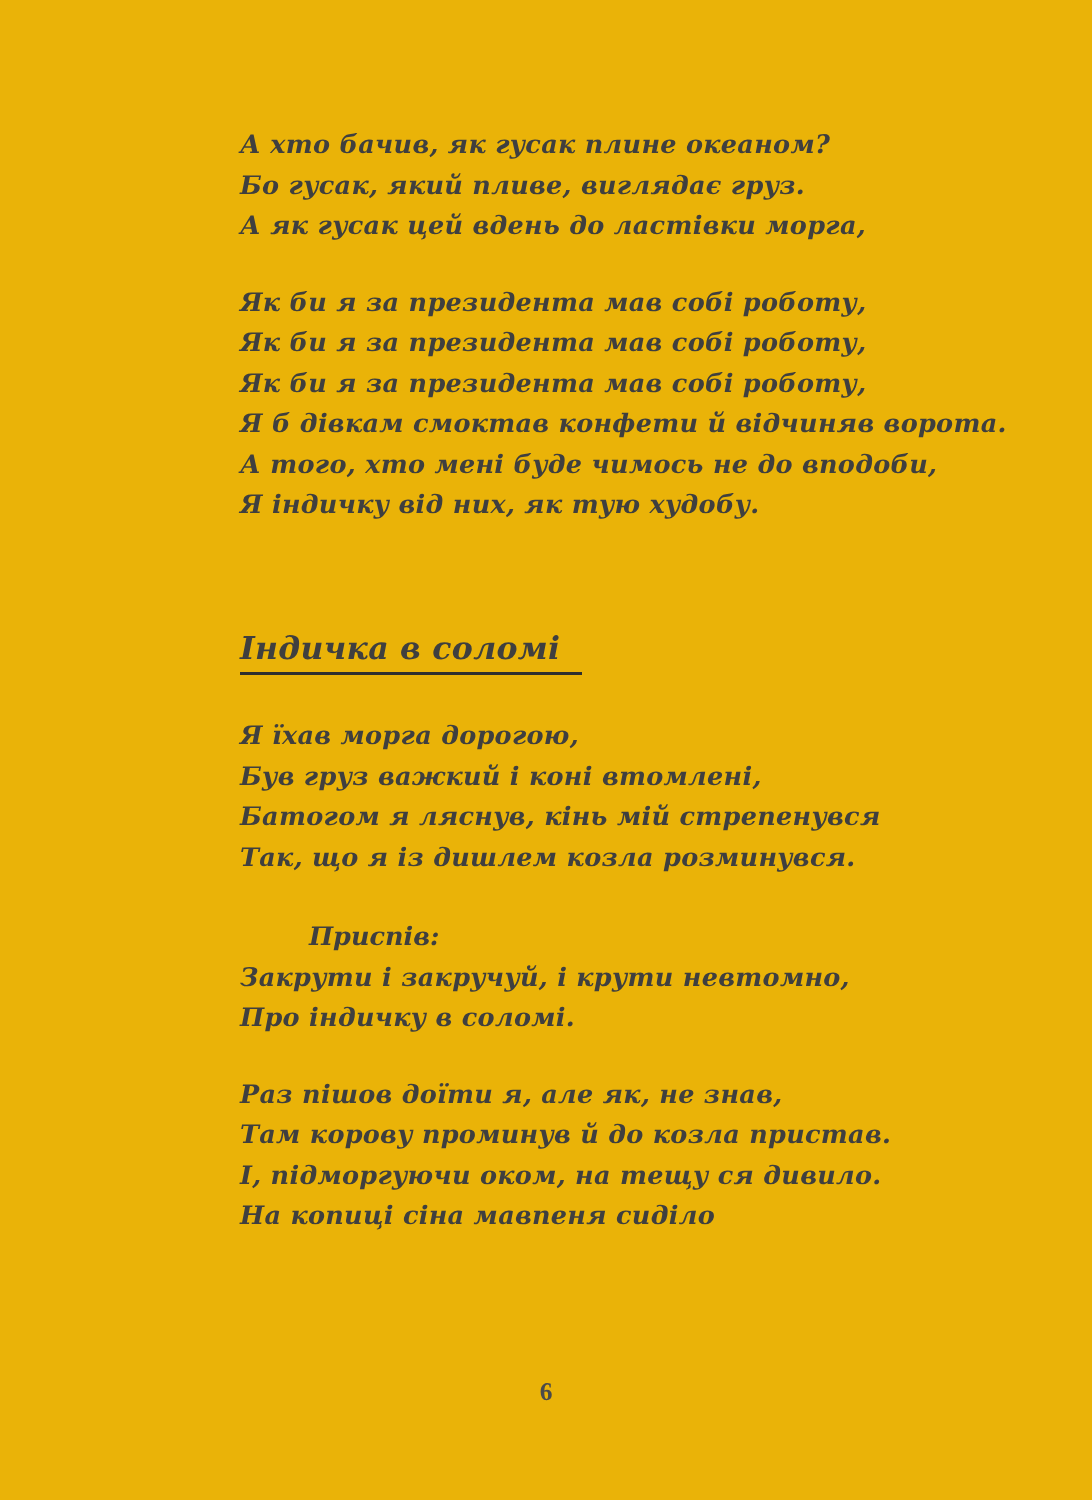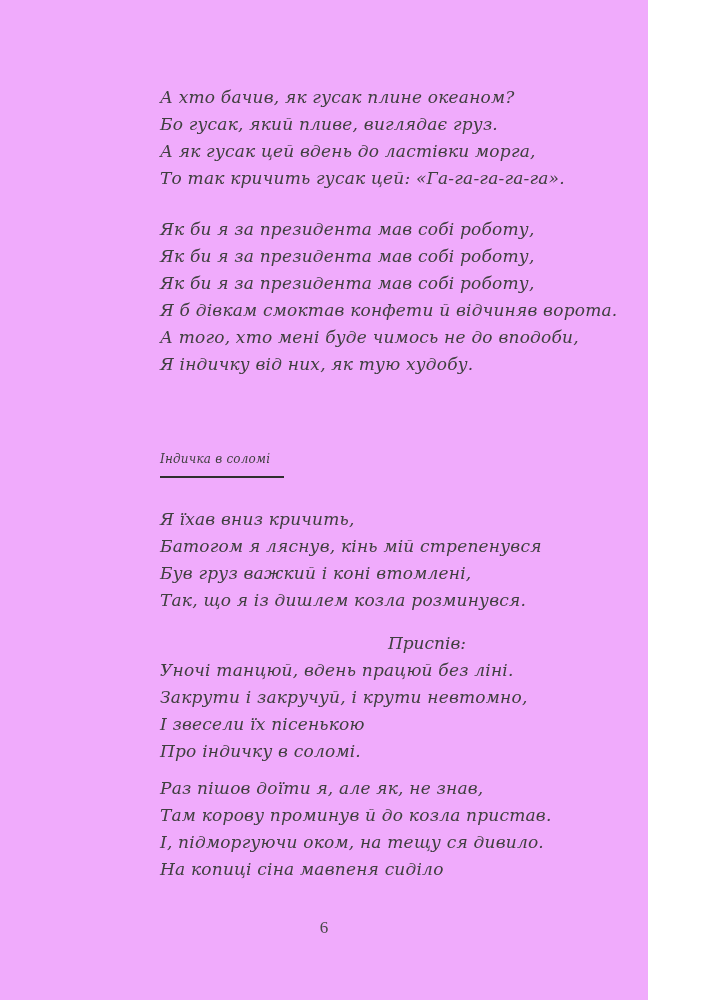--- a/index.html
+++ b/index.html
@@ -2,62 +2,62 @@
 <html lang="uk"><head>
 <meta charset="utf-8">
 <style>
   html, body {
     margin: 0;
     padding: 0;
     background: #ffffff;
   }
   .page {
     position: relative;
-    width: 648px;
+    width: 728px;
     height: 1000px;
-    background: #f0abfc;
+    background: #eab308;
     overflow: hidden;
     font-family: "DejaVu Serif", "Liberation Serif", serif;
     font-style: italic;
     color: #3f3f3f;
+    font-weight: bold;
   }
   .text-block {
     margin-left: 160px;
     margin-right: 60px;
     font-size: 17px;
     line-height: 27px;
     letter-spacing: 0.2px;
   }
   .line {
     white-space: nowrap;
   }
   .stanza-1 { padding-top: 84px; }
   .stanza-2 { margin-top: 24px; }
   .song-heading-wrap {
     margin-top: 70px;
     margin-left: 160px;
   }
   .song-heading {
     display: inline-block;
-    font-size: 12px;
+    font-size: 21px;
     line-height: 21px;
     letter-spacing: 0.2px;
     padding: 0 14px 6px 0;
     border-bottom: 2.5px solid #2f2f2f;
   }
   .stanza-3 { margin-top: 28px; }
   .refrain-label {
-    margin-top: 16px;
+    margin-top: 26px;
     margin-left: 206px;
     font-size: 17px;
     line-height: 27px;
-    text-align: center;
   }
   .refrain { margin-top: 0px; }
-  .stanza-4 { margin-top: 10px; }
+  .stanza-4 { margin-top: 24px; }
   .page-number {
     position: absolute;
     left: 0;
     right: 0;
     top: 918px;
     text-align: center;
     font-style: normal;
     font-size: 17px;
     color: #4a4a4a;
     font-family: "Liberation Serif", "DejaVu Serif", serif;
@@ -65,49 +65,46 @@
 </style>
 </head>
 <body>
 
 <div class="page">
 
   <div class="text-block stanza-1">
     <div class="line">А хто бачив, як гусак плине океаном?</div>
     <div class="line">Бо гусак, який пливе, виглядає груз.</div>
     <div class="line">А як гусак цей вдень до ластівки морга,</div>
-    <div class="line">То так кричить гусак цей: «Га-га-га-га-га».</div>
   </div>
 
   <div class="text-block stanza-2">
     <div class="line">Як би я за президента мав собі роботу,</div>
     <div class="line">Як би я за президента мав собі роботу,</div>
     <div class="line">Як би я за президента мав собі роботу,</div>
     <div class="line">Я б дівкам смоктав конфети й відчиняв ворота.</div>
     <div class="line">А того, хто мені буде чимось не до вподоби,</div>
     <div class="line">Я індичку від них, як тую худобу.</div>
   </div>
 
   <div class="song-heading-wrap">
     <span class="song-heading">Індичка в соломі</span>
   </div>
 
   <div class="text-block stanza-3">
-    <div class="line">Я їхав вниз кричить,</div>
+    <div class="line">Я їхав морга дорогою,</div>
+    <div class="line">Був груз важкий і коні втомлені,</div>
     <div class="line">Батогом я ляснув, кінь мій стрепенувся</div>
-    <div class="line">Був груз важкий і коні втомлені,</div>
     <div class="line">Так, що я із дишлем козла розминувся.</div>
   </div>
 
   <div class="refrain-label">Приспів:</div>
 
   <div class="text-block refrain">
-    <div class="line">Уночі танцюй, вдень працюй без ліні.</div>
     <div class="line">Закрути і закручуй, і крути невтомно,</div>
-    <div class="line">І звесели їх пісенькою</div>
     <div class="line">Про індичку в соломі.</div>
   </div>
 
   <div class="text-block stanza-4">
     <div class="line">Раз пішов доїти я, але як, не знав,</div>
     <div class="line">Там корову проминув й до козла пристав.</div>
     <div class="line">І, підморгуючи оком, на тещу ся дивило.</div>
     <div class="line">На копиці сіна мавпеня сиділо</div>
   </div>
 

